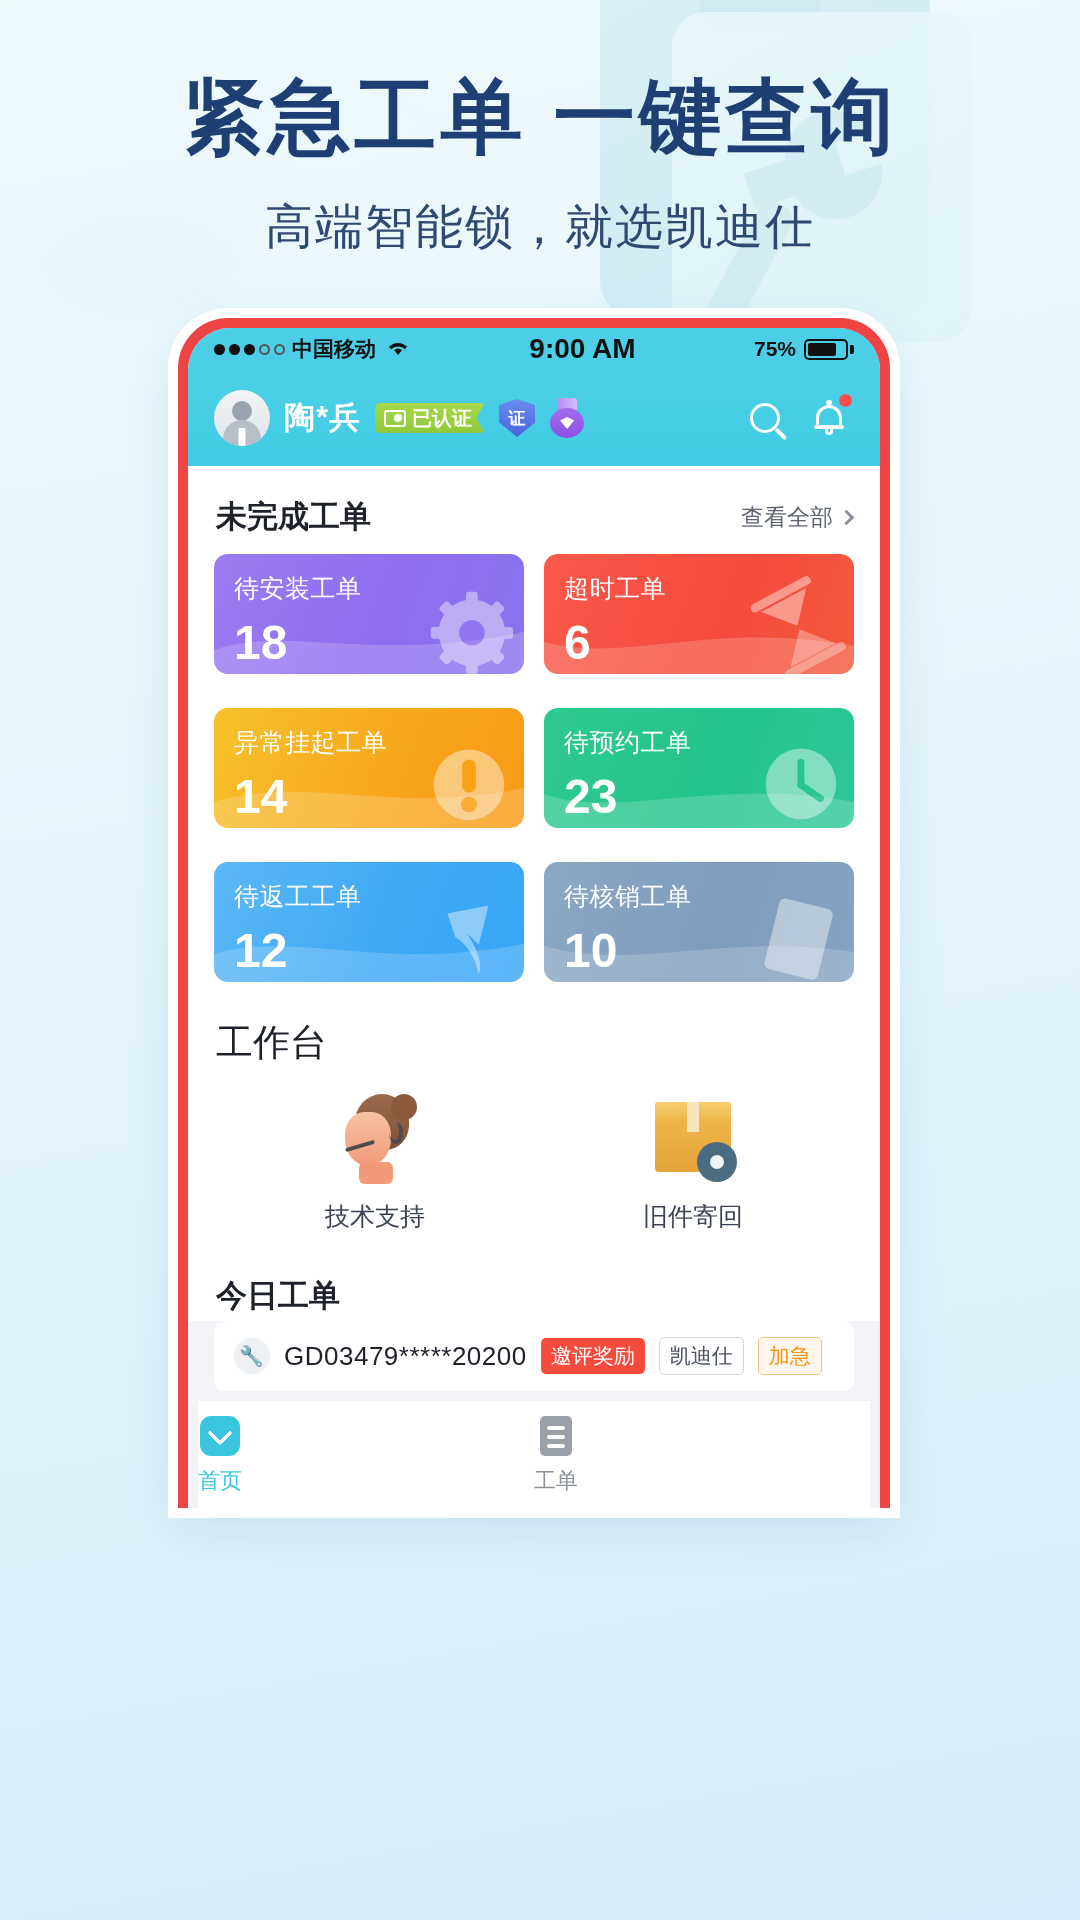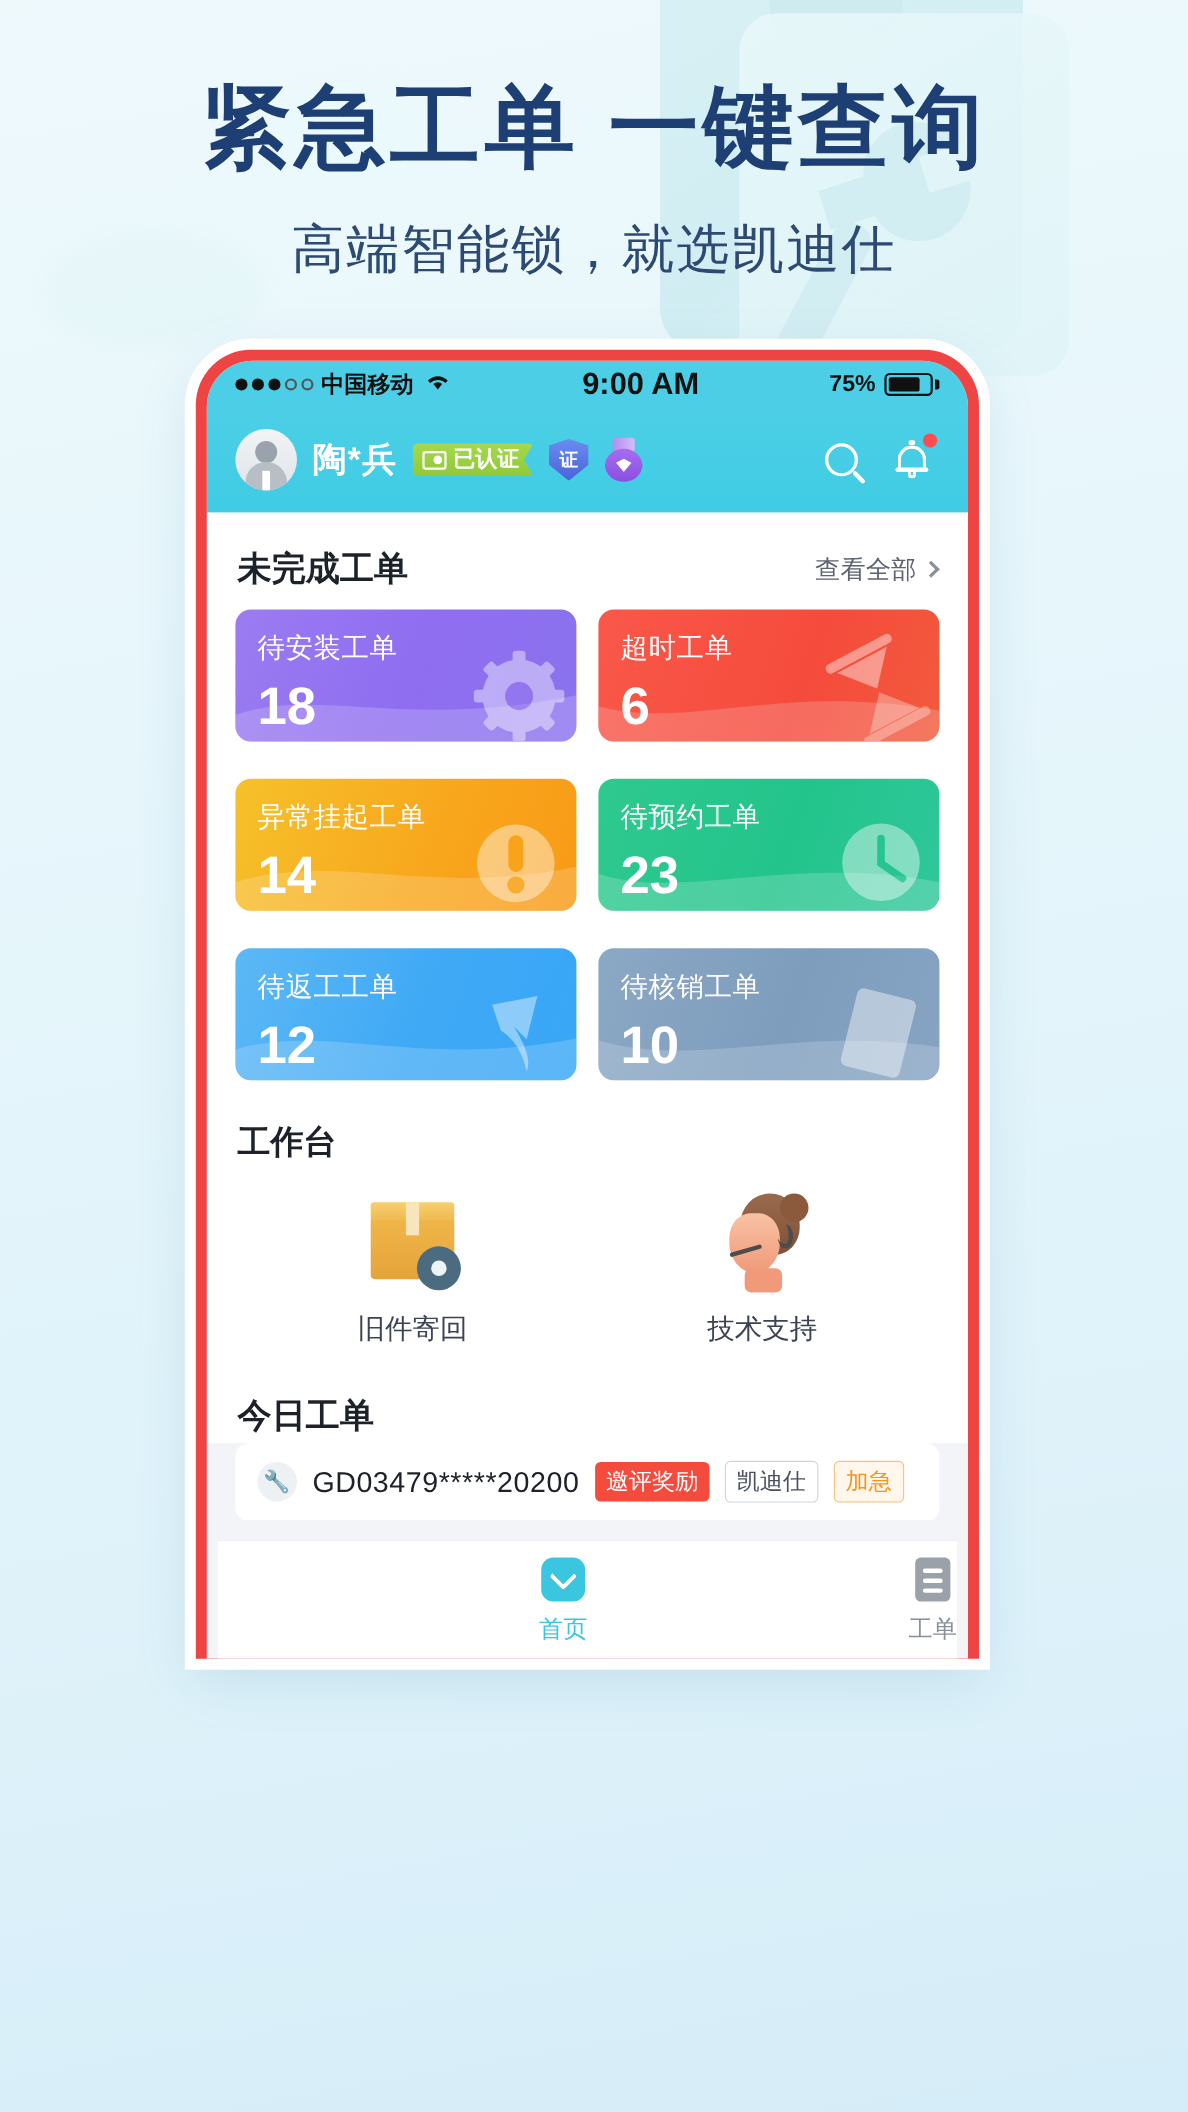--- a/index.html
+++ b/index.html
@@ -131,21 +131,21 @@
   .card .wave { position:absolute; left:0; bottom:0; width:100%; height:62px; opacity:.18; z-index:1; }
   .card .art { position:absolute; right:8px; bottom:0px; width:98px; height:98px; opacity:.42; z-index:1; }
 
   .c-purple { background:linear-gradient(110deg,#9b7cf0 0%,#8f6ef0 50%,#8a72ee 100%); }
   .c-red    { background:linear-gradient(110deg,#f9584a 0%,#f54b3c 60%,#f25a3c 100%); }
   .c-orange { background:linear-gradient(110deg,#f6c12b 0%,#f8a81d 55%,#f89a16 100%); }
   .c-green  { background:linear-gradient(110deg,#2ec98f 0%,#23c48c 55%,#2fc79a 100%); }
   .c-blue   { background:linear-gradient(110deg,#5cb8f5 0%,#3fa9f5 55%,#38a6f7 100%); }
   .c-grey   { background:linear-gradient(110deg,#8ba8c4 0%,#7e9dbd 55%,#86a4c2 100%); }
 
-  .wb-title { font-size:30px; font-weight:bold; color:#1d2129; padding:36px 28px 8px; }
+  .wb-title { font-size:37px; font-weight:normal; color:#1d2129; padding:36px 28px 8px; }
   .wb-grid { display:grid; grid-template-columns:1fr 1fr; padding:16px 28px 24px; }
   .wb-item { display:flex; flex-direction:column; align-items:center; gap:16px; }
   .wb-label { font-size:25px; color:#3b4354; }
   .ico-box { width:92px; height:92px; position:relative; }
   .box-body { position:absolute; left:8px; top:22px; width:76px; height:58px; border-radius:4px;
     background:linear-gradient(180deg,#f0b74a,#e5a43a); }
   .box-top { position:absolute; left:8px; top:10px; width:76px; height:16px; border-radius:3px;
     background:linear-gradient(180deg,#f7cf70,#efbb51); }
   .box-tape { position:absolute; left:40px; top:10px; width:12px; height:30px; background:#f8e5bb; }
   .box-gear { position:absolute; right:2px; bottom:2px; width:40px; height:40px; border-radius:50%;
@@ -188,21 +188,21 @@
   .wrench-dot { width:36px; height:36px; border-radius:50%; background:#eef1f4; display:flex;
     align-items:center; justify-content:center; font-size:20px; color:#5b6573; flex:none; }
   .order-no { font-size:26px; color:#1d2129; letter-spacing:.5px; }
   .tag { font-size:21px; padding:4px 10px; border-radius:5px; white-space:nowrap; }
   .tag-red { background:#f54b3c; color:#fff; }
   .tag-grey { background:#fff; color:#4a5261; border:1.5px solid #cfd5dd; }
   .tag-orange { background:#fff7ec; color:#f7941d; border:1.5px solid #f7c078; }
 
   .tabbar { position:absolute; left:10px; right:10px; bottom:0; height:108px; background:#fff;
     display:flex; border-top:1.5px solid #eef0f3; }
-  .tabbar-item { flex:1; display:flex; flex-direction:column; align-items:flex-end; justify-content:center; gap:8px; }
+  .tabbar-item { flex:1; display:flex; flex-direction:column; align-items:flex-start; justify-content:center; gap:8px; }
   .tb-label { font-size:22px; color:#8a9099; }
   .tabbar-item.active .tb-label { color:#3bc6e0; }
   .tb-ico { width:44px; height:44px; display:flex; align-items:center; justify-content:center; }
   .home-ico { width:40px; height:40px; border-radius:11px; background:#3bc6e0; position:relative; }
   .home-ico::after { content:""; position:absolute; left:50%; top:44%; transform:translate(-50%,-50%) rotate(45deg);
     width:14px; height:14px; border-right:4px solid #fff; border-bottom:4px solid #fff; border-radius:3px; }
   .doc-ico { width:32px; height:40px; border-radius:5px; background:#9aa1a9; position:relative; }
   .doc-ico::after { content:""; position:absolute; left:7px; top:10px; width:18px; height:4px; background:#fff;
     box-shadow:0 9px 0 #fff, 0 18px 0 #fff; border-radius:2px; }
   .me-ico { width:40px; height:40px; position:relative; }
@@ -397,39 +397,39 @@
         </svg>
         <div class="lbl">待核销工单</div>
         <div class="num">10</div>
       </div>
 
     </div>
 
     <div class="wb-title">工作台</div>
     <div class="wb-grid">
       <div class="wb-item">
-        <div class="ico-box">
-          <span class="box-body"></span>
-              <span class="box-top"></span>
-              <span class="box-tape"></span>
-          <span class="box-gear"></span>
-        </div>
-        <div class="wb-label">旧件寄回</div>
-      </div>
-      <div class="wb-item">
         <div class="ico-agent">
           <span class="ag-hair"></span>
               <span class="ag-bun"></span>
               <span class="ag-face"></span>
           <span class="ag-neck"></span>
               <span class="ag-mic"></span>
               <span class="ag-ear"></span>
         </div>
         <div class="wb-label">技术支持</div>
       </div>
+      <div class="wb-item">
+        <div class="ico-box">
+          <span class="box-body"></span>
+              <span class="box-top"></span>
+              <span class="box-tape"></span>
+          <span class="box-gear"></span>
+        </div>
+        <div class="wb-label">旧件寄回</div>
+      </div>
     </div>
 
     <div class="today-title">今日工单</div>
   </div>
 
 
   <div class="orderlist">
     <div class="ordercard">
       <div class="order-top">
         <span class="wrench-dot">🔧</span>

